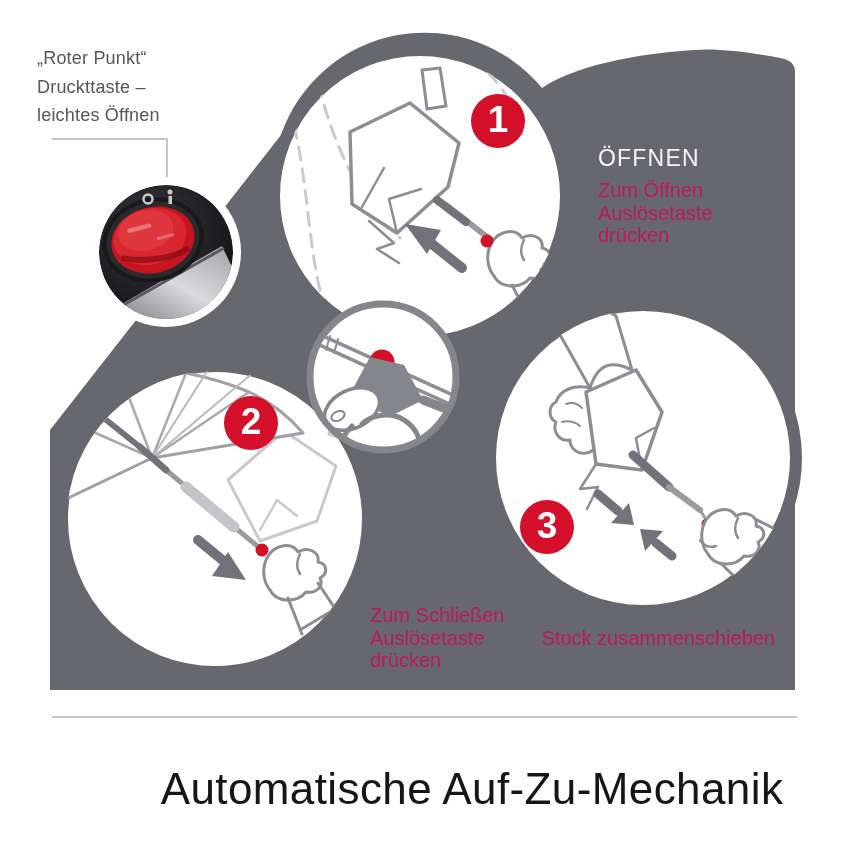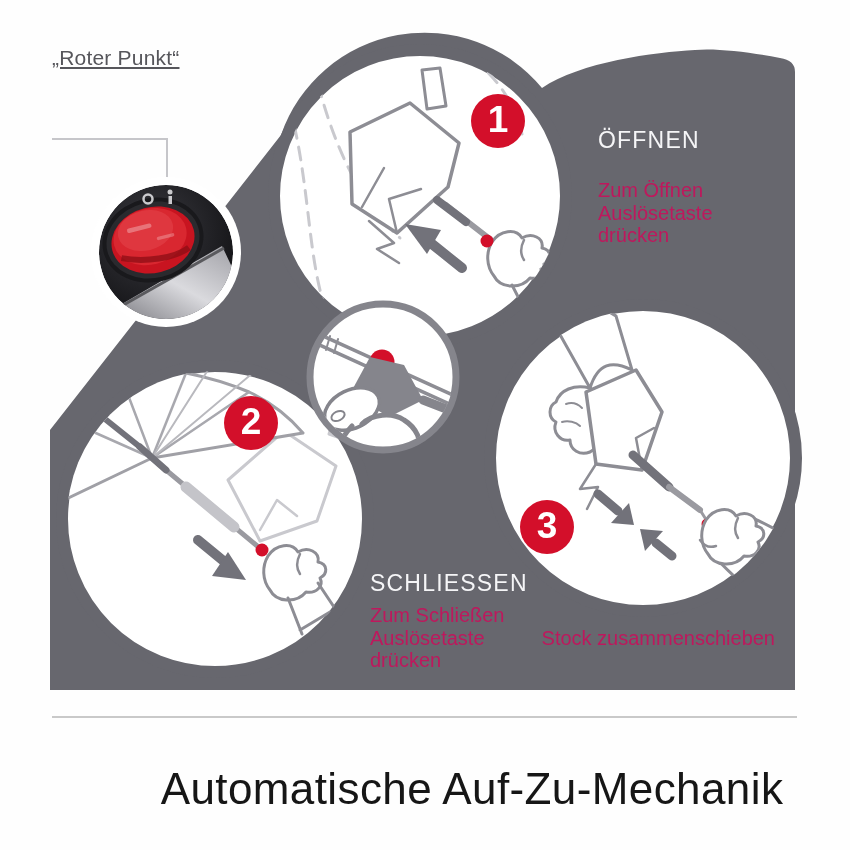--- a/index.html
+++ b/index.html
@@ -2,37 +2,36 @@
 <html><head>
 <meta charset="utf-8">
 <style>
   html,body{margin:0;padding:0;background:#fff;}
   .stage{
     position:relative;width:850px;height:850px;background:#fefefe;overflow:hidden;
     font-family:"Liberation Sans","DejaVu Sans",sans-serif;
   }
   .stage svg{position:absolute;left:0;top:0;}
   .note{
-    position:absolute;left:52px;top:44px;
-    font-size:21px;line-height:28.5px;color:#56565b;font-weight:400;
+    position:absolute;left:37px;top:44px;
+    font-size:18px;line-height:28.5px;color:#56565b;font-weight:400;
     letter-spacing:.2px;
-    text-decoration:underline;
   }
   .badge{
     position:absolute;width:54px;height:54px;border-radius:50%;
     background:#d30f2a;color:#ffffff;font-size:37px;font-weight:bold;
     display:flex;align-items:center;justify-content:center;padding-bottom:3px;box-sizing:border-box;
   }
   .b1{left:471px;top:94px}
   .b2{left:224px;top:396px}
   .b3{left:520px;top:500px}
   .heading{
     position:absolute;color:#f5f5f7;font-size:23px;letter-spacing:1.2px;font-weight:400;
   }
-  .h1{left:598px;top:127px}
+  .h1{left:598px;top:145px}
   .h2{left:370px;top:570px}
   .sub{
     position:absolute;color:#be185d;font-size:20px;line-height:22.5px;font-weight:400;
   }
   .s1{left:598px;top:179px}
   .s2{left:370px;top:604px}
   .s3{right:75px;top:627px;text-align:left;line-height:23px;}
   .sep{position:absolute;left:52px;top:716px;width:745px;height:2px;background:#c9c9c9;}
   .title{
     position:absolute;left:0;top:764px;width:850px;text-align:center;
@@ -219,34 +218,35 @@
         <circle cx="148" cy="199" r="4.5" fill="none" stroke="#e8e8ea" stroke-width="2.5"></circle>
         <circle cx="170" cy="192" r="2.5" fill="#e8e8ea"></circle>
         <rect x="168.5" y="196" width="3.5" height="8" fill="#e8e8ea"></rect>
       </g>
     </g>
   </g>
 </svg>
 
   <div class="note">
     <div>„Roter Punkt“</div>
+    <div>Druckttaste –</div>
+    <div>leichtes Öffnen</div>
   </div>
 
   <div class="badge b1">1</div>
   <div class="badge b2">2</div>
   <div class="badge b3">3</div>
 
   <div class="heading h1">ÖFFNEN</div>
   <div class="sub s1">
     <div>Zum Öffnen</div>
     <div>Auslösetaste</div>
     <div>drücken</div>
   </div>
 
-  <div class="heading h2">SCHLIESSEN</div>
   <div class="sub s2">
     <div>Zum Schließen</div>
     <div>Auslösetaste</div>
     <div>drücken</div>
   </div>
 
   <div class="sub s3">
     <div>Stock zusammenschieben</div>
   </div>
 

